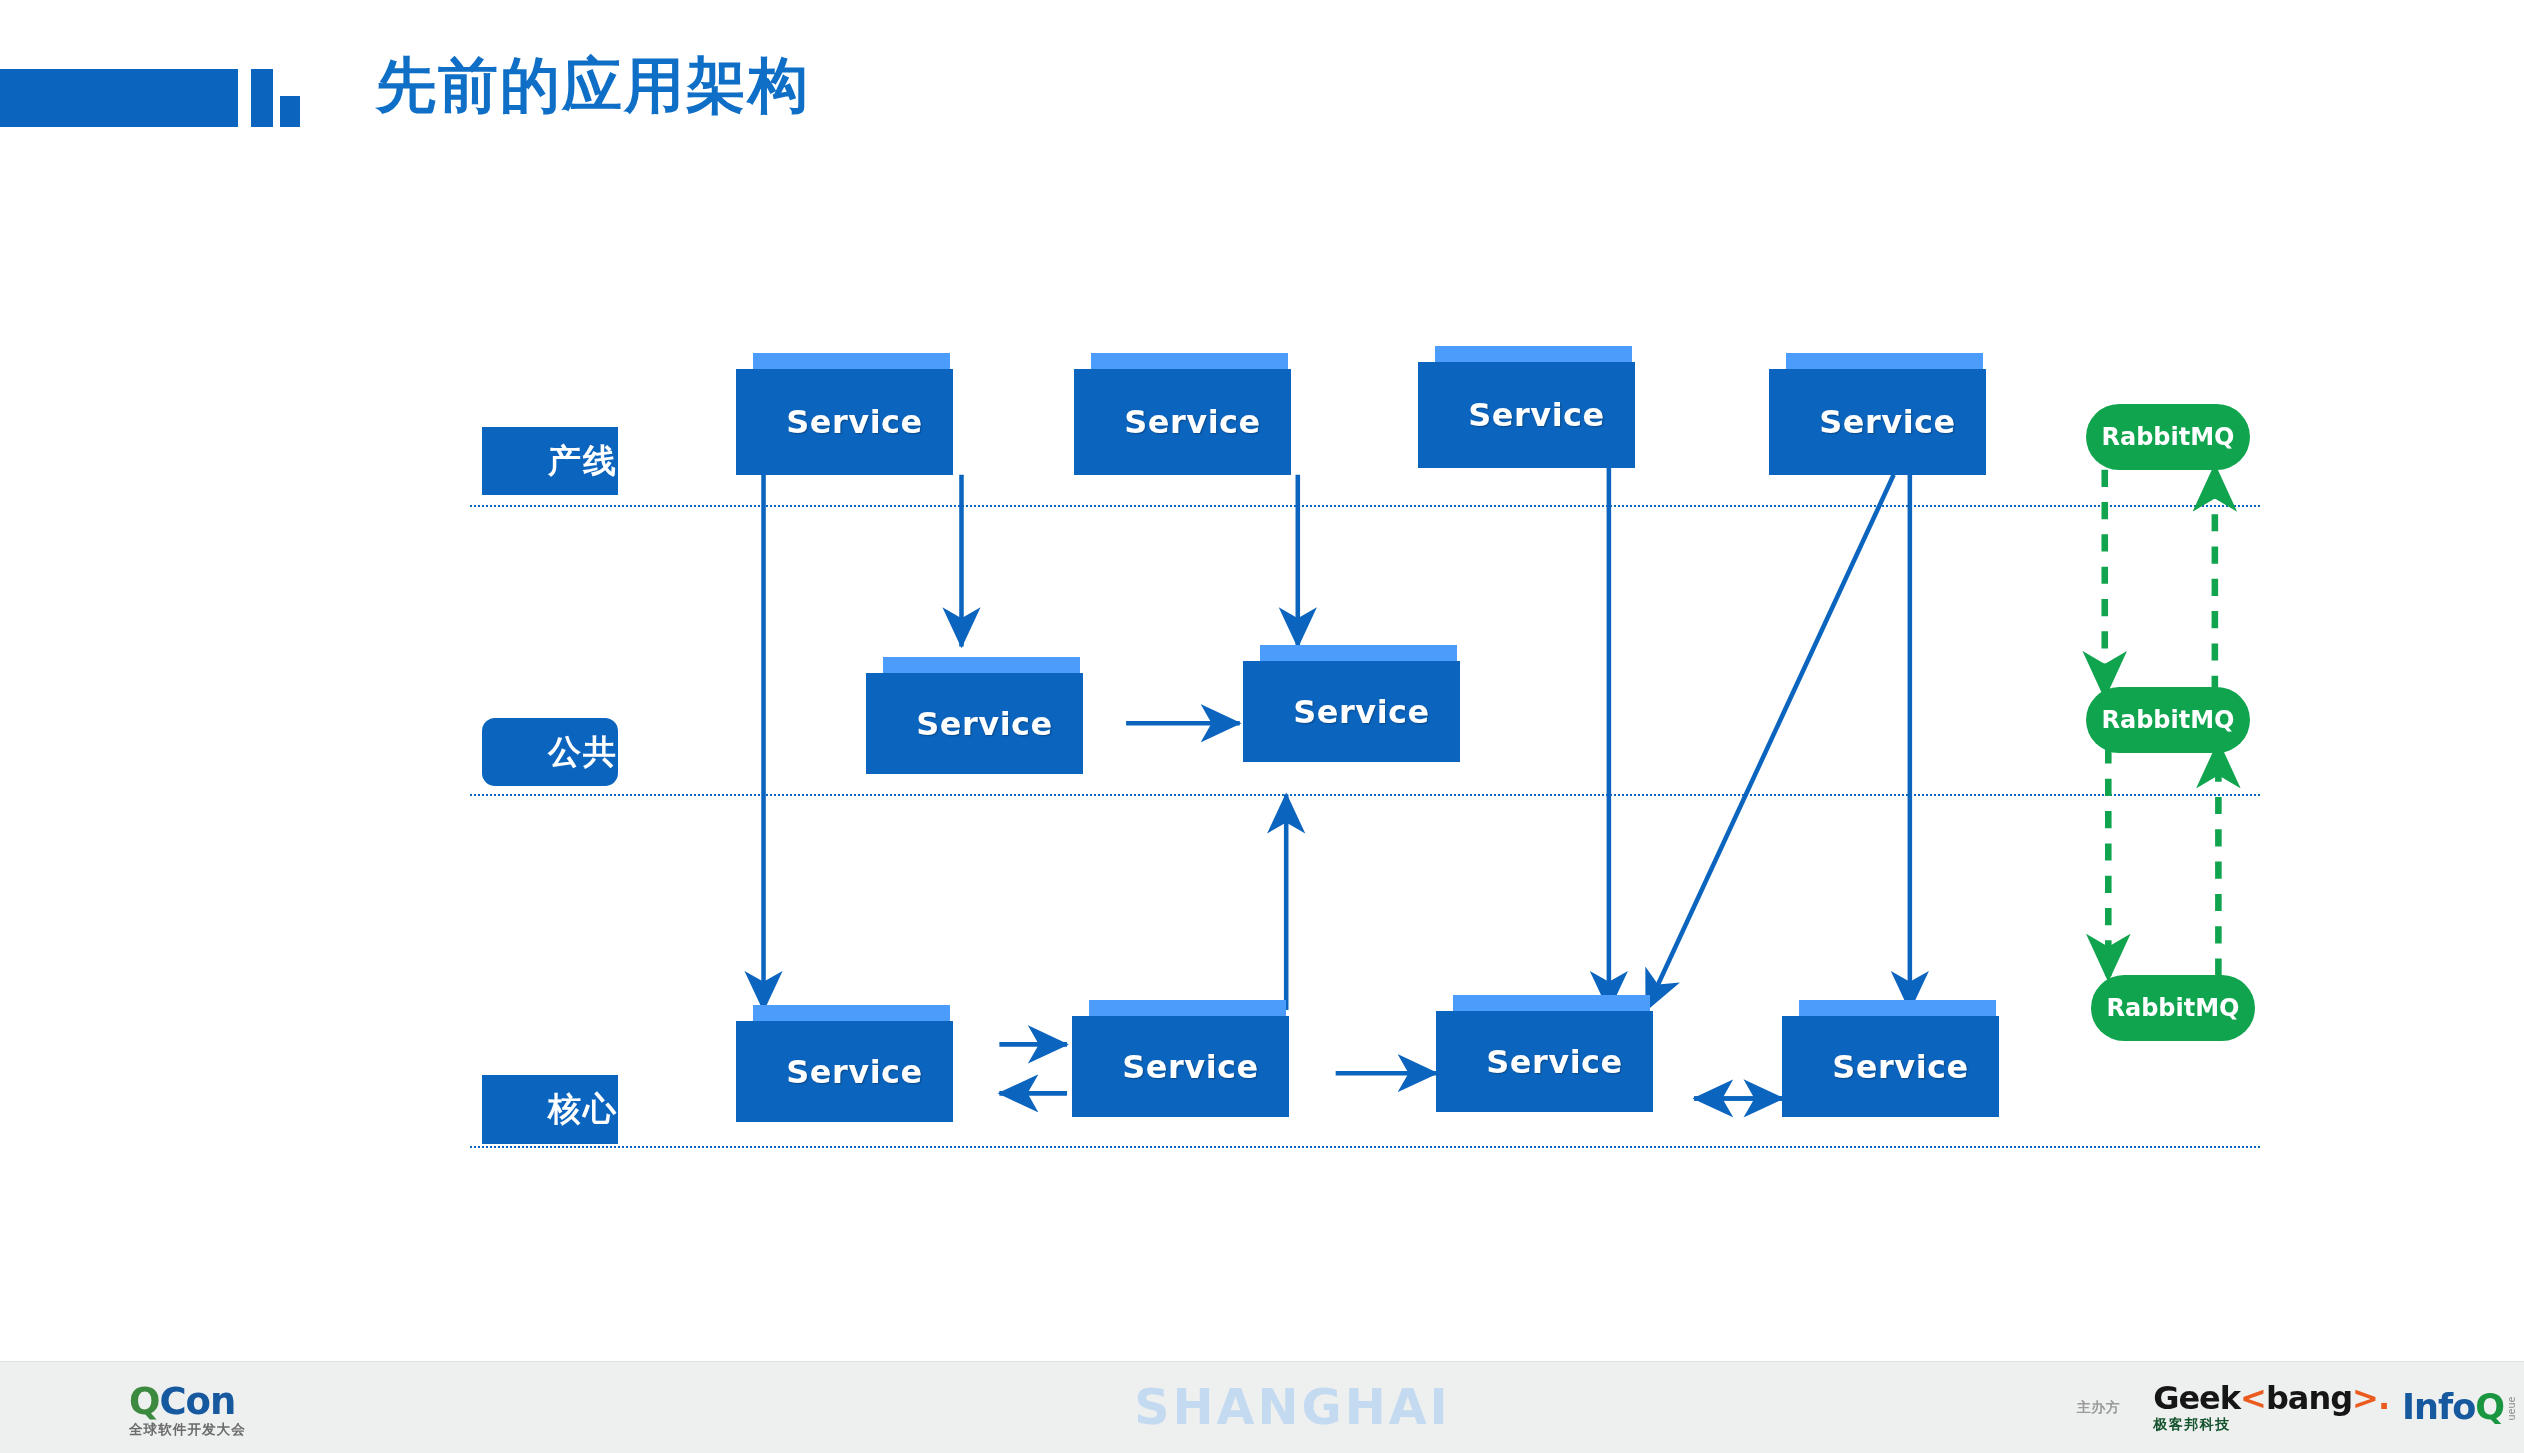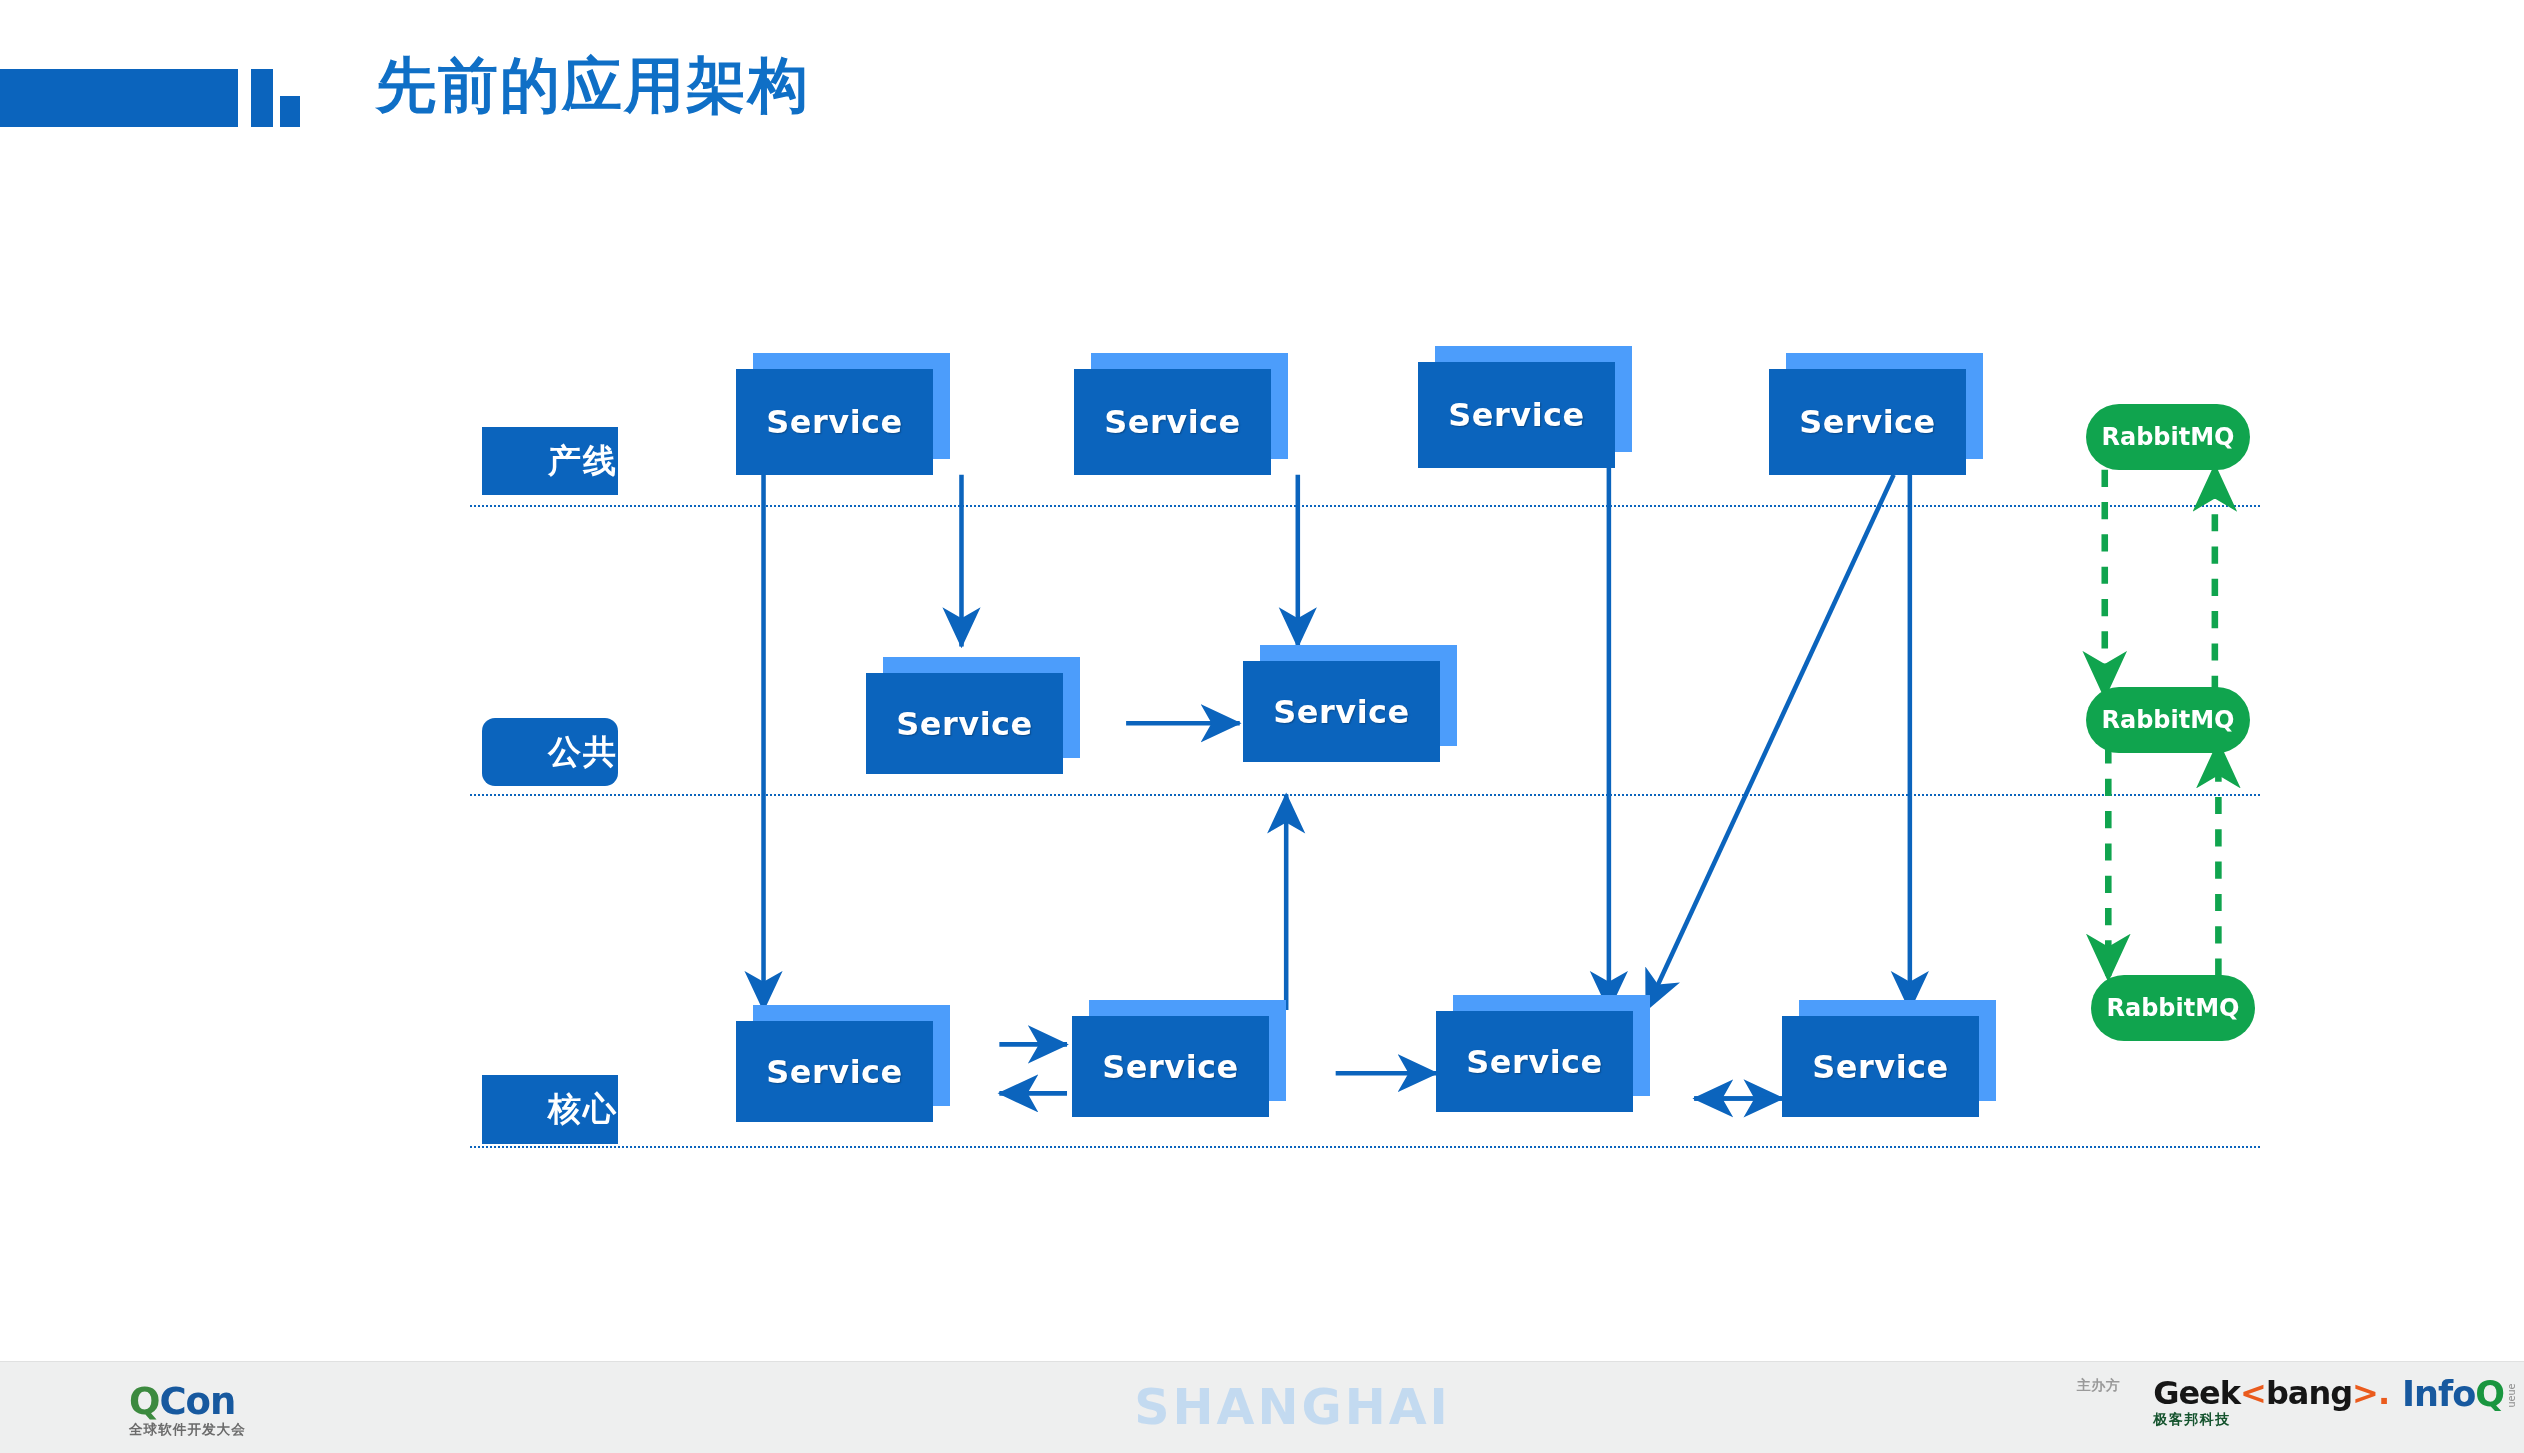--- a/index.html
+++ b/index.html
@@ -40,21 +40,21 @@
   }
 
   
   .svc{position:absolute;}
   .svc .shadow{
     position:absolute;left:17px;top:-16px;width:100%;height:100%;
     background:#4c9dfb;
   }
   .svc .face{
     position:absolute;left:0;top:0;width:100%;height:100%;
-    background:#0b64bd;display:flex;align-items:center;justify-content:center;
+    background:#0b64bd;display:flex;align-items:center;justify-content:center;padding-left:20px;
   }
   .svc .face span{
     color:#ffffff;font-size:32px;font-weight:bold;letter-spacing:0.5px;
     text-shadow:1px 1px 1.5px rgba(0,0,0,.28);
     font-family:"DejaVu Sans","Liberation Sans",sans-serif;
   }
 
   
   .mq{
     position:absolute;background:#10a44e;border-radius:504px;
@@ -75,21 +75,21 @@
     font-family:"DejaVu Sans","Liberation Sans",sans-serif;}
   .qcon-q{color:#3c8a3f;}
   .qcon-con{color:#17599f;}
   .qcon-sub{font-size:13.6px;color:#6b6b6b;letter-spacing:1px;margin-top:3px;font-weight:bold;
     font-family:"DejaVu Sans","Liberation Sans",sans-serif;}
   .shanghai{
     position:absolute;left:0;top:17px;width:2585px;text-align:center;
     font-size:49px;font-weight:bold;color:#c3daf0;letter-spacing:3px;
     font-family:"DejaVu Sans","Liberation Sans",sans-serif;
   }
-  .sponsor{position:absolute;right:61px;top:15px;height:61px;display:flex;align-items:flex-start;gap:13px;}
+  .sponsor{position:absolute;right:61px;top:15px;height:61px;display:flex;align-items:center;gap:13px;}
   .sponsor-lab{font-size:14px;color:#9a9a9a;font-weight:bold;letter-spacing:0.5px;
     font-family:"DejaVu Sans","Liberation Sans",sans-serif;}
   .geek{display:flex;flex-direction:column;align-items:flex-start;margin-left:20px;}
   .geek-word{font-size:32px;font-weight:bold;color:#161616;line-height:1;letter-spacing:-1px;
     font-family:"DejaVu Sans","Liberation Sans",sans-serif;}
   .geek-word i{color:#ea5b1d;font-style:normal;}
   .geek-sub{font-size:14px;color:#14532d;font-weight:bold;letter-spacing:1.5px;margin-top:2px;
     font-family:"DejaVu Sans","Liberation Sans",sans-serif;}
   .infoq{display:flex;align-items:flex-end;}
   .infoq-word{font-size:35px;font-weight:bold;color:#17599f;line-height:1;letter-spacing:-1px;

